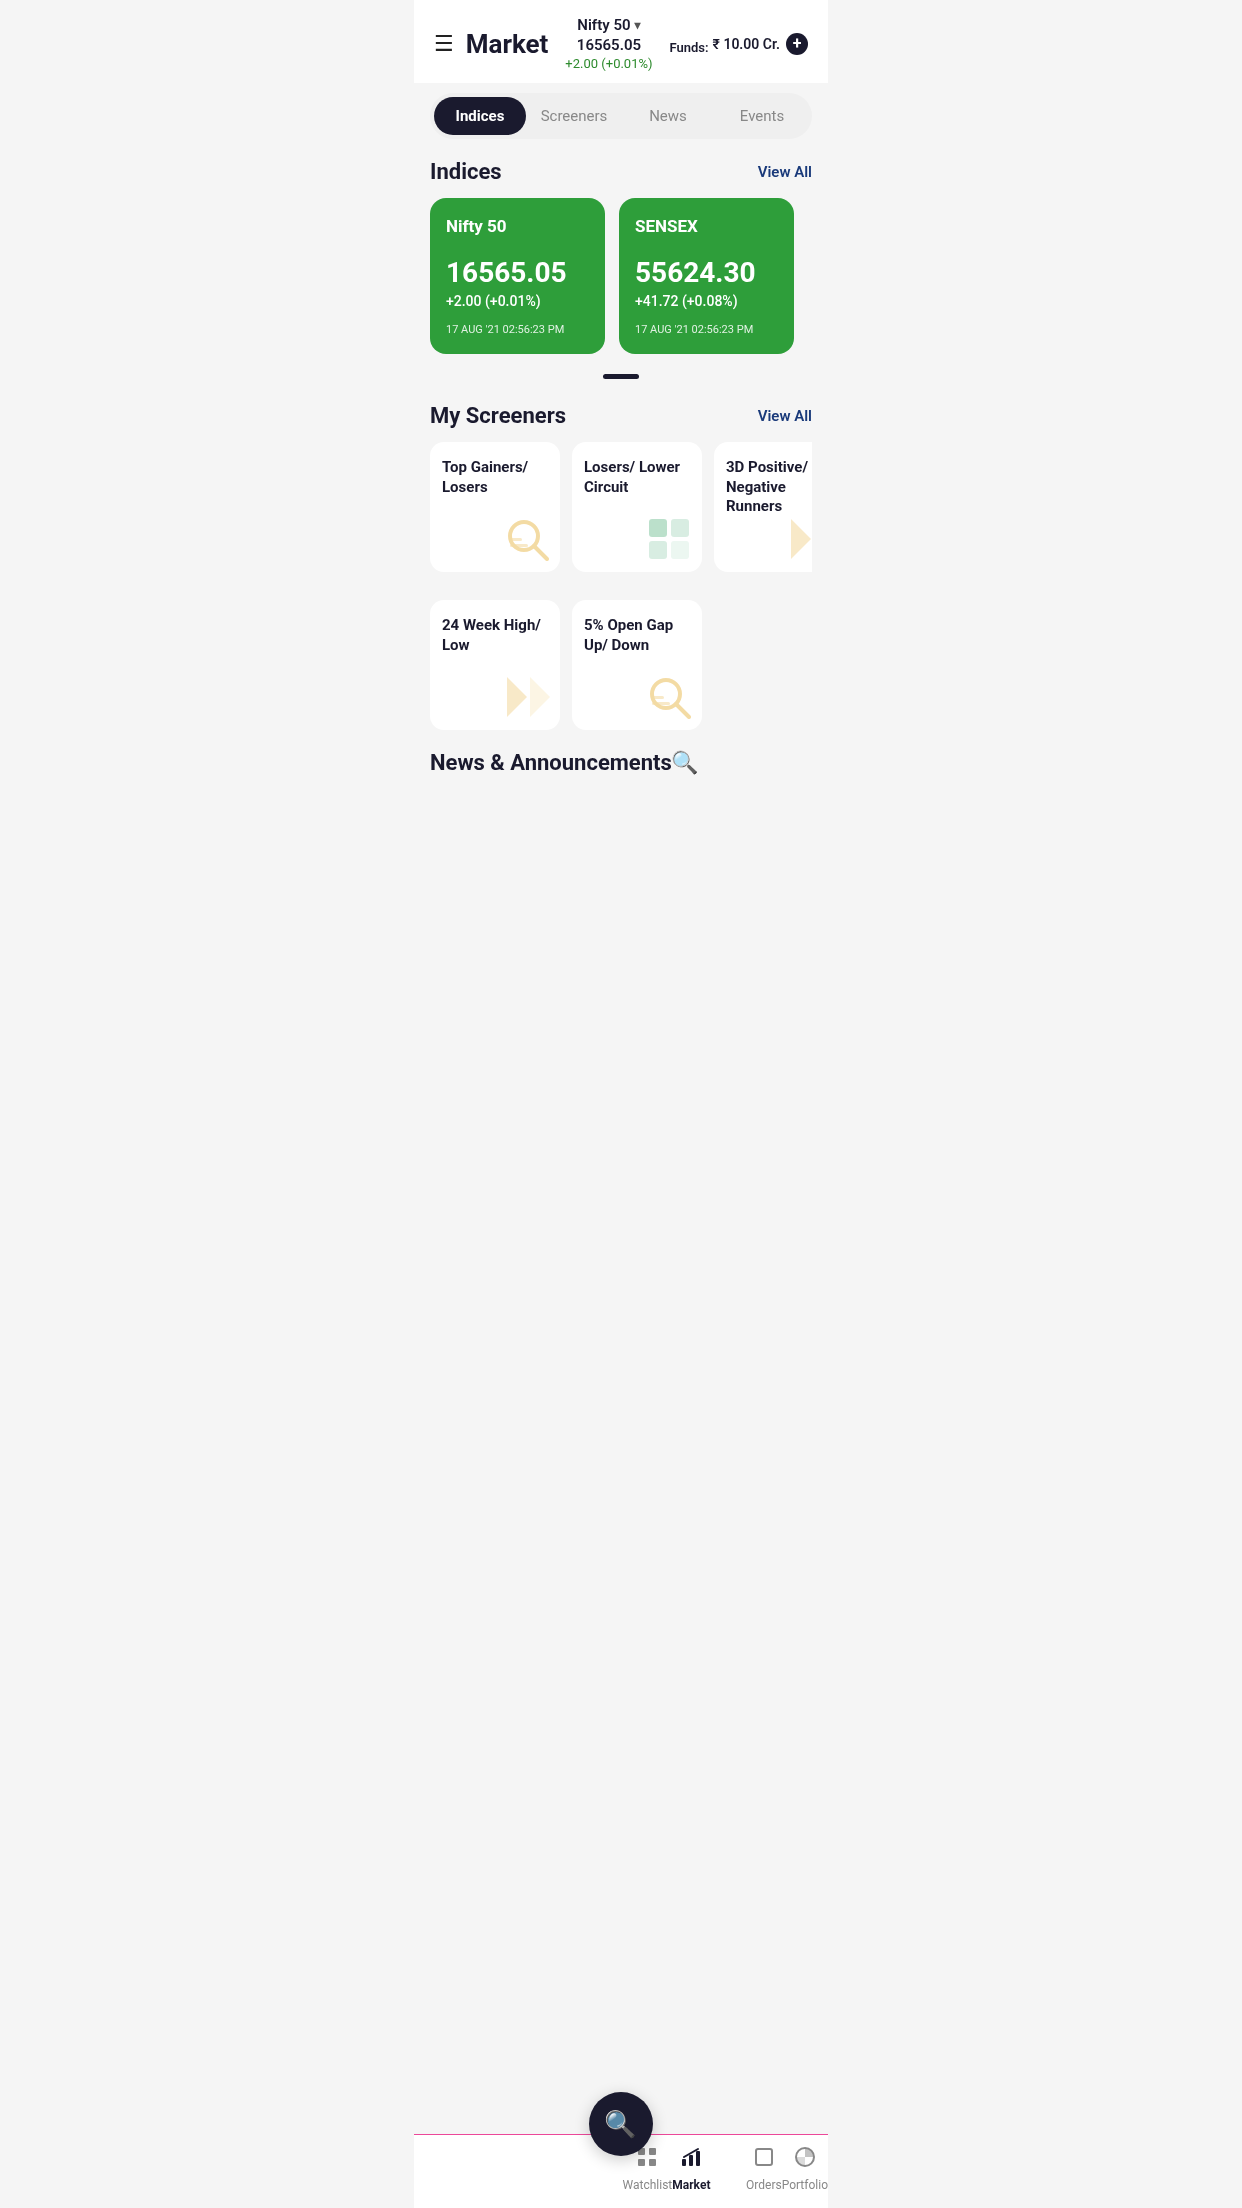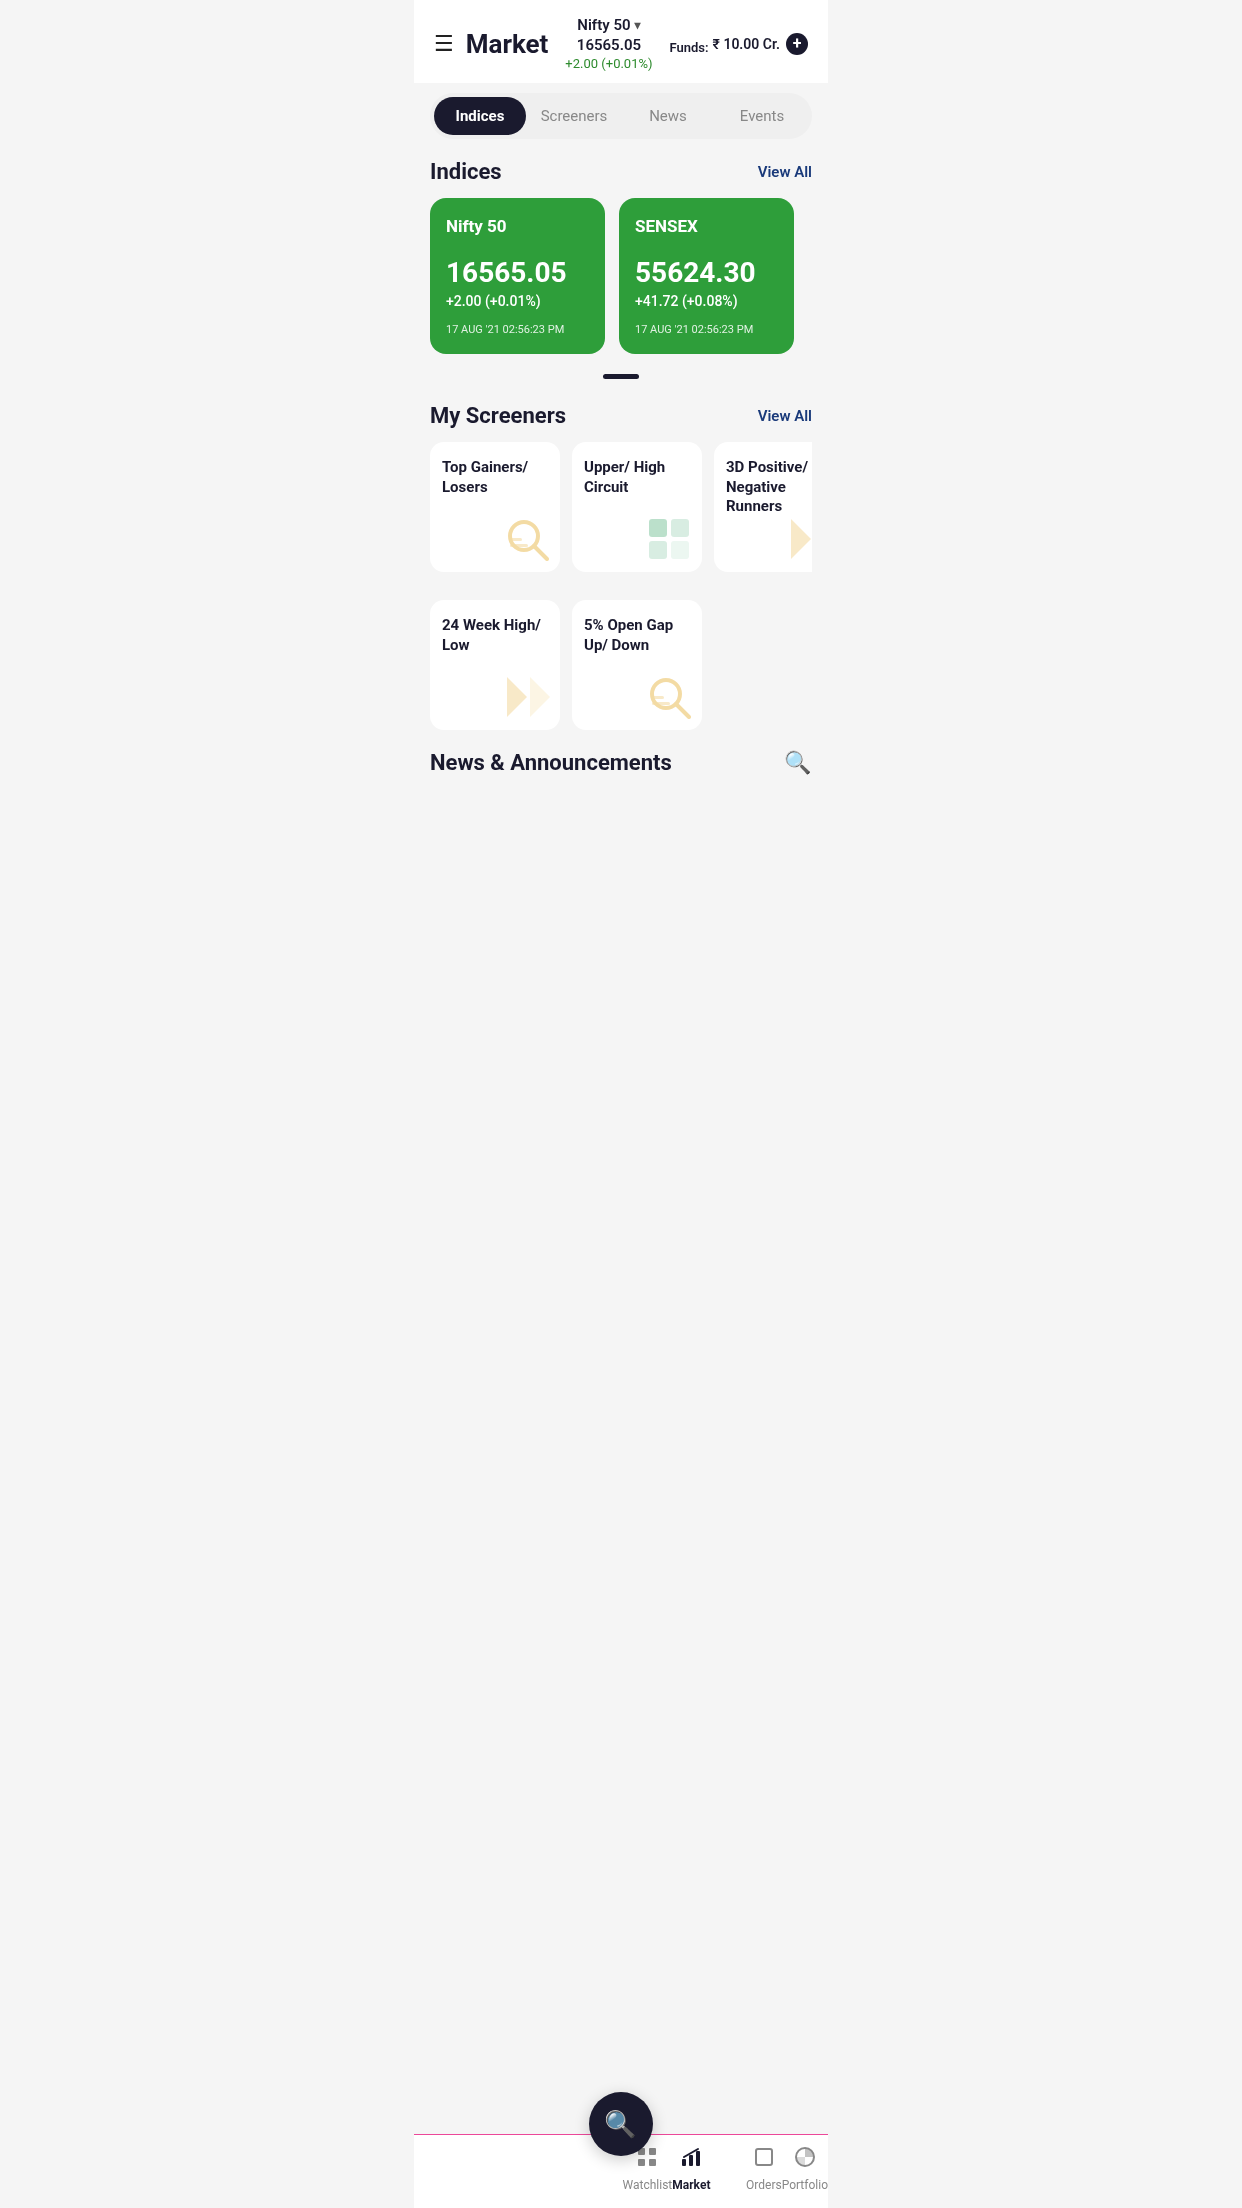--- a/index.html
+++ b/index.html
@@ -226,21 +226,20 @@
       height: 50px;
       opacity: 0.5;
     }
 
     
     .news-section {
       padding: 20px 16px 100px;
     }
     .news-header {
       display: flex;
-      justify-content: space-between;
       align-items: center;
     }
     .news-title {
       font-size: 22px;
       font-weight: 700;
       color: #1a1a2e;
     }
     .search-icon-btn {
       font-size: 22px;
       color: #1a1a2e;
@@ -377,21 +376,21 @@
         <div class="screener-icon">
           <svg viewBox="0 0 50 50" fill="none" xmlns="http://www.w3.org/2000/svg">
             <circle cx="22" cy="22" r="14" stroke="#e8b84b" stroke-width="4" fill="none"></circle>
             <line x1="32" y1="32" x2="45" y2="45" stroke="#e8b84b" stroke-width="4" stroke-linecap="round"></line>
             <rect x="8" y="30" width="18" height="3" rx="1.5" fill="#e8b84b" opacity="0.6"></rect>
             <rect x="8" y="24" width="12" height="3" rx="1.5" fill="#e8b84b" opacity="0.6"></rect>
           </svg>
         </div>
       </div>
       <div class="screener-card">
-        <div class="screener-card-title">Upper/ High Circuit</div>
+        <div class="screener-card-title">Losers/ Lower Circuit</div>
         <div class="screener-icon">
           <svg viewBox="0 0 50 50" fill="none" xmlns="http://www.w3.org/2000/svg">
             <rect x="5" y="5" width="18" height="18" rx="3" fill="#3ea86e" opacity="0.7"></rect>
             <rect x="27" y="5" width="18" height="18" rx="3" fill="#3ea86e" opacity="0.4"></rect>
             <rect x="5" y="27" width="18" height="18" rx="3" fill="#3ea86e" opacity="0.4"></rect>
             <rect x="27" y="27" width="18" height="18" rx="3" fill="#3ea86e" opacity="0.2"></rect>
           </svg>
         </div>
       </div>
       <div class="screener-card">

